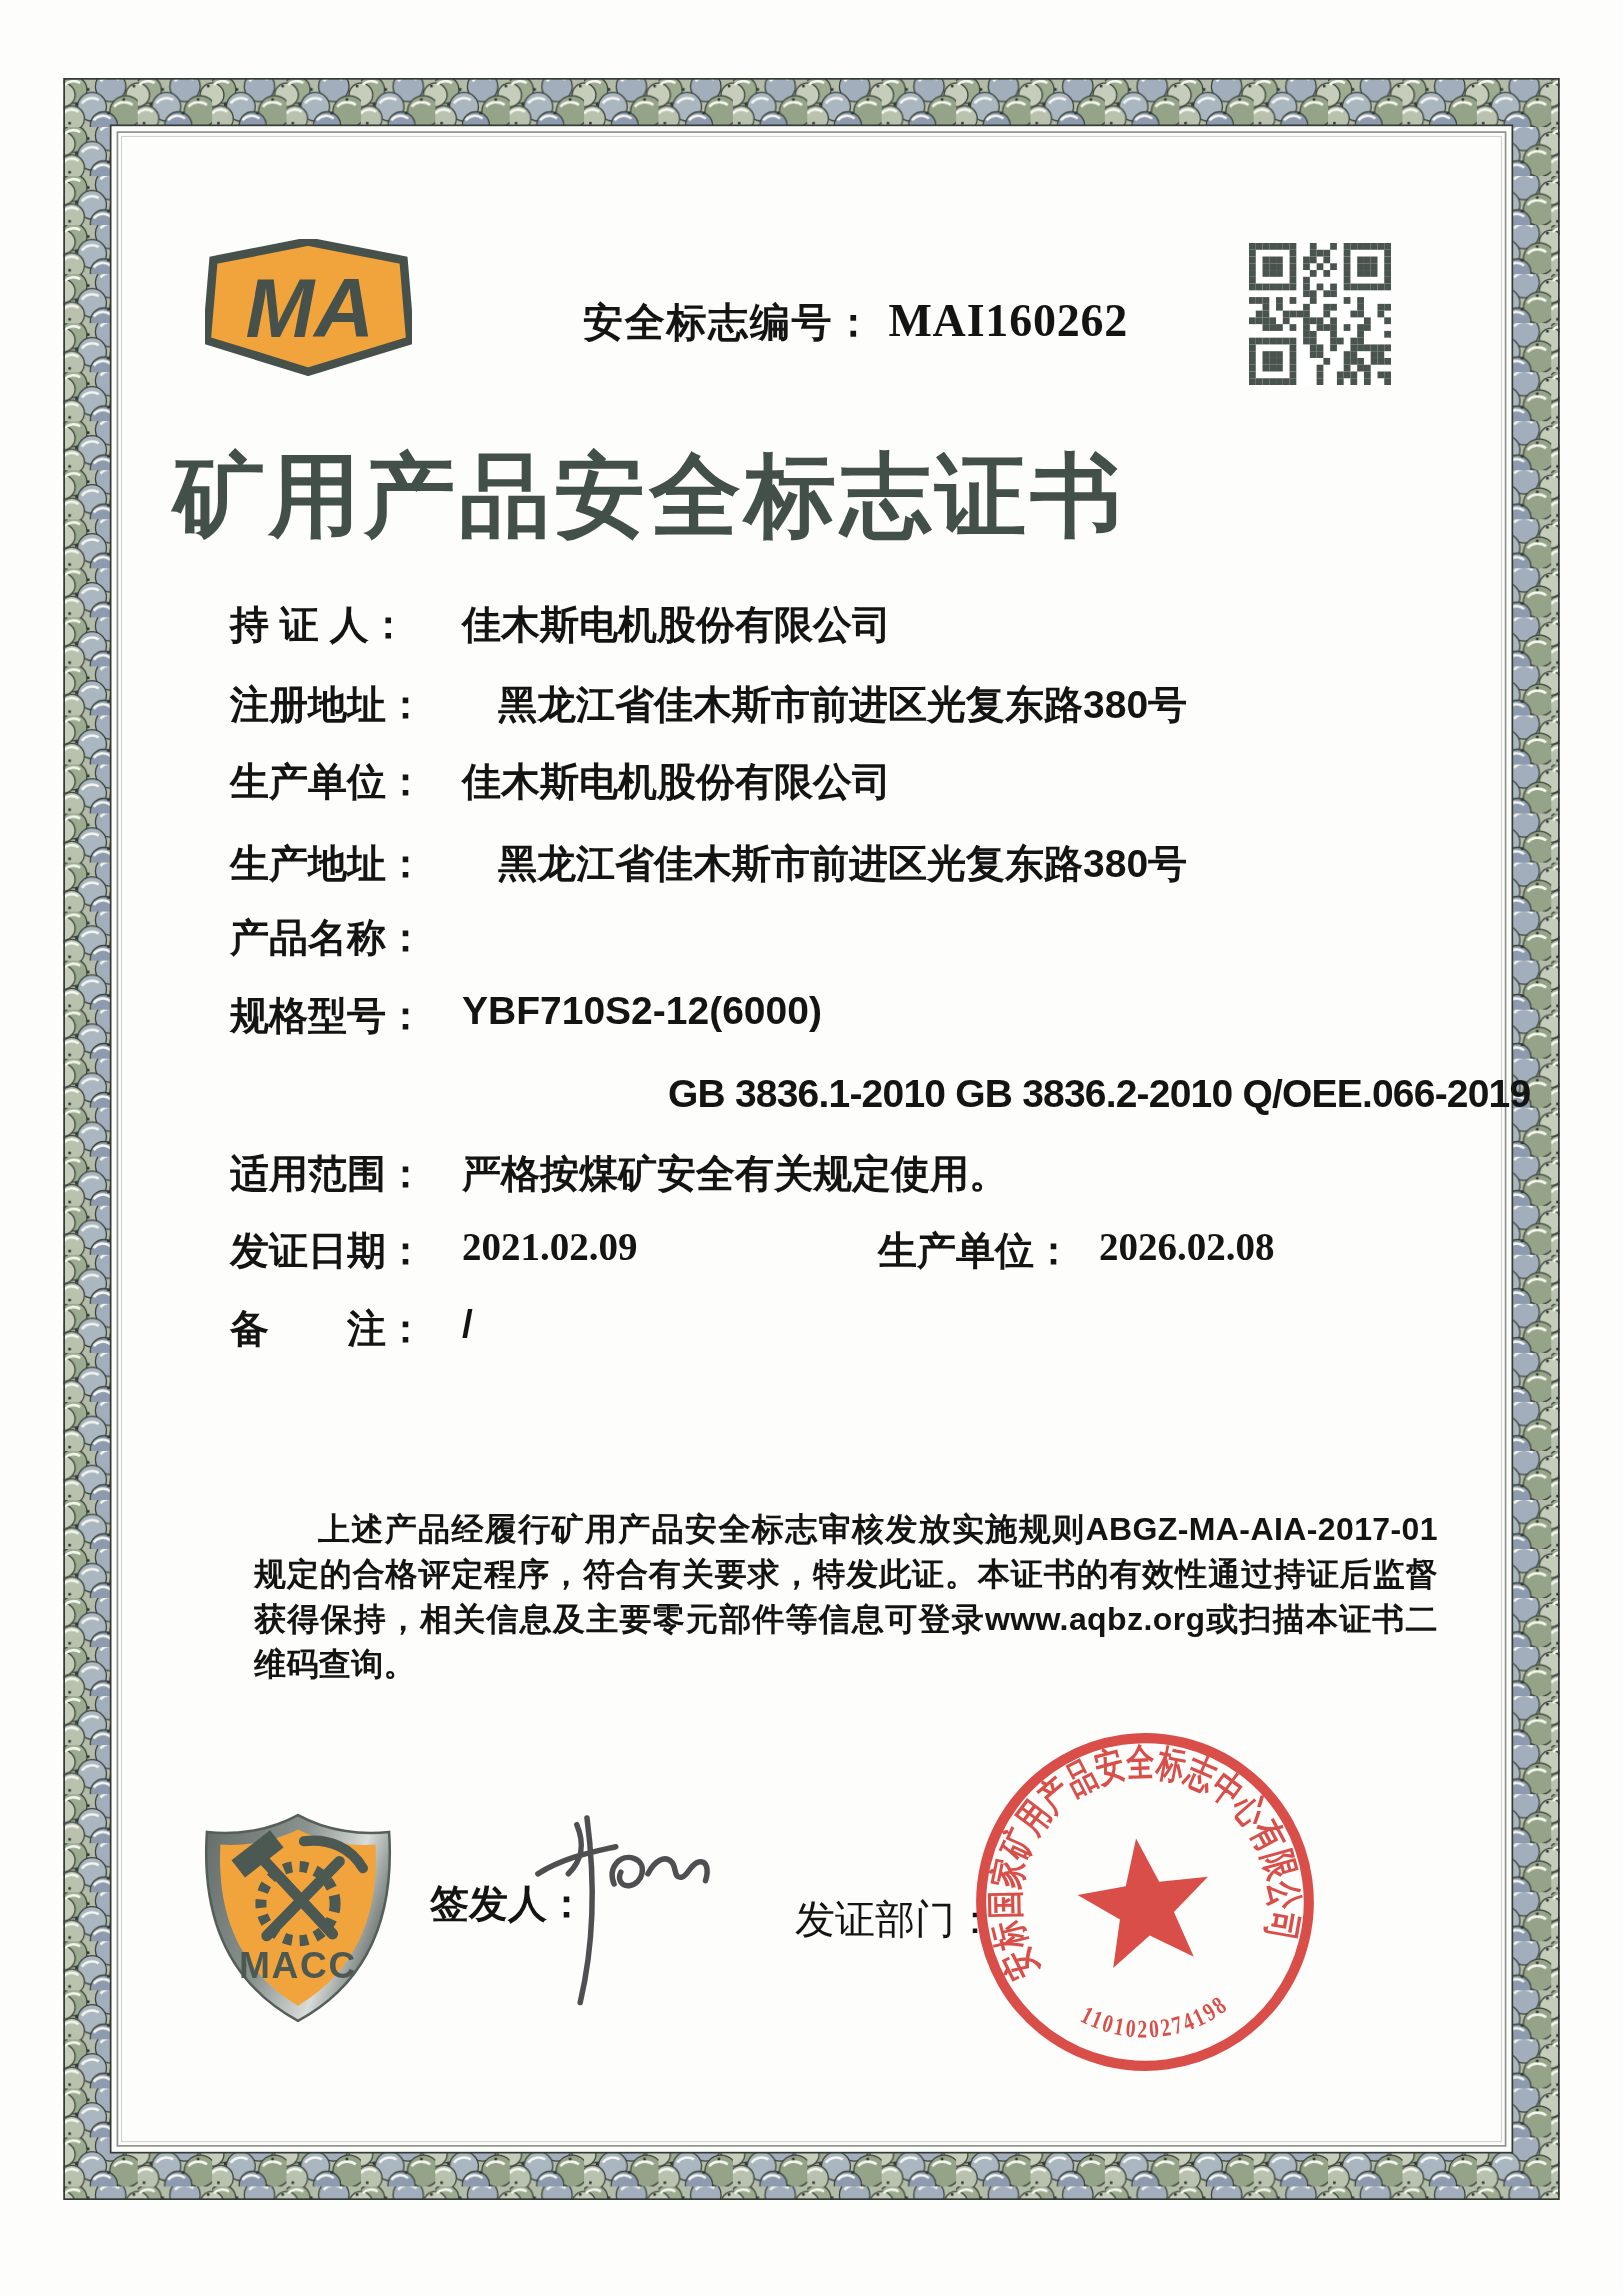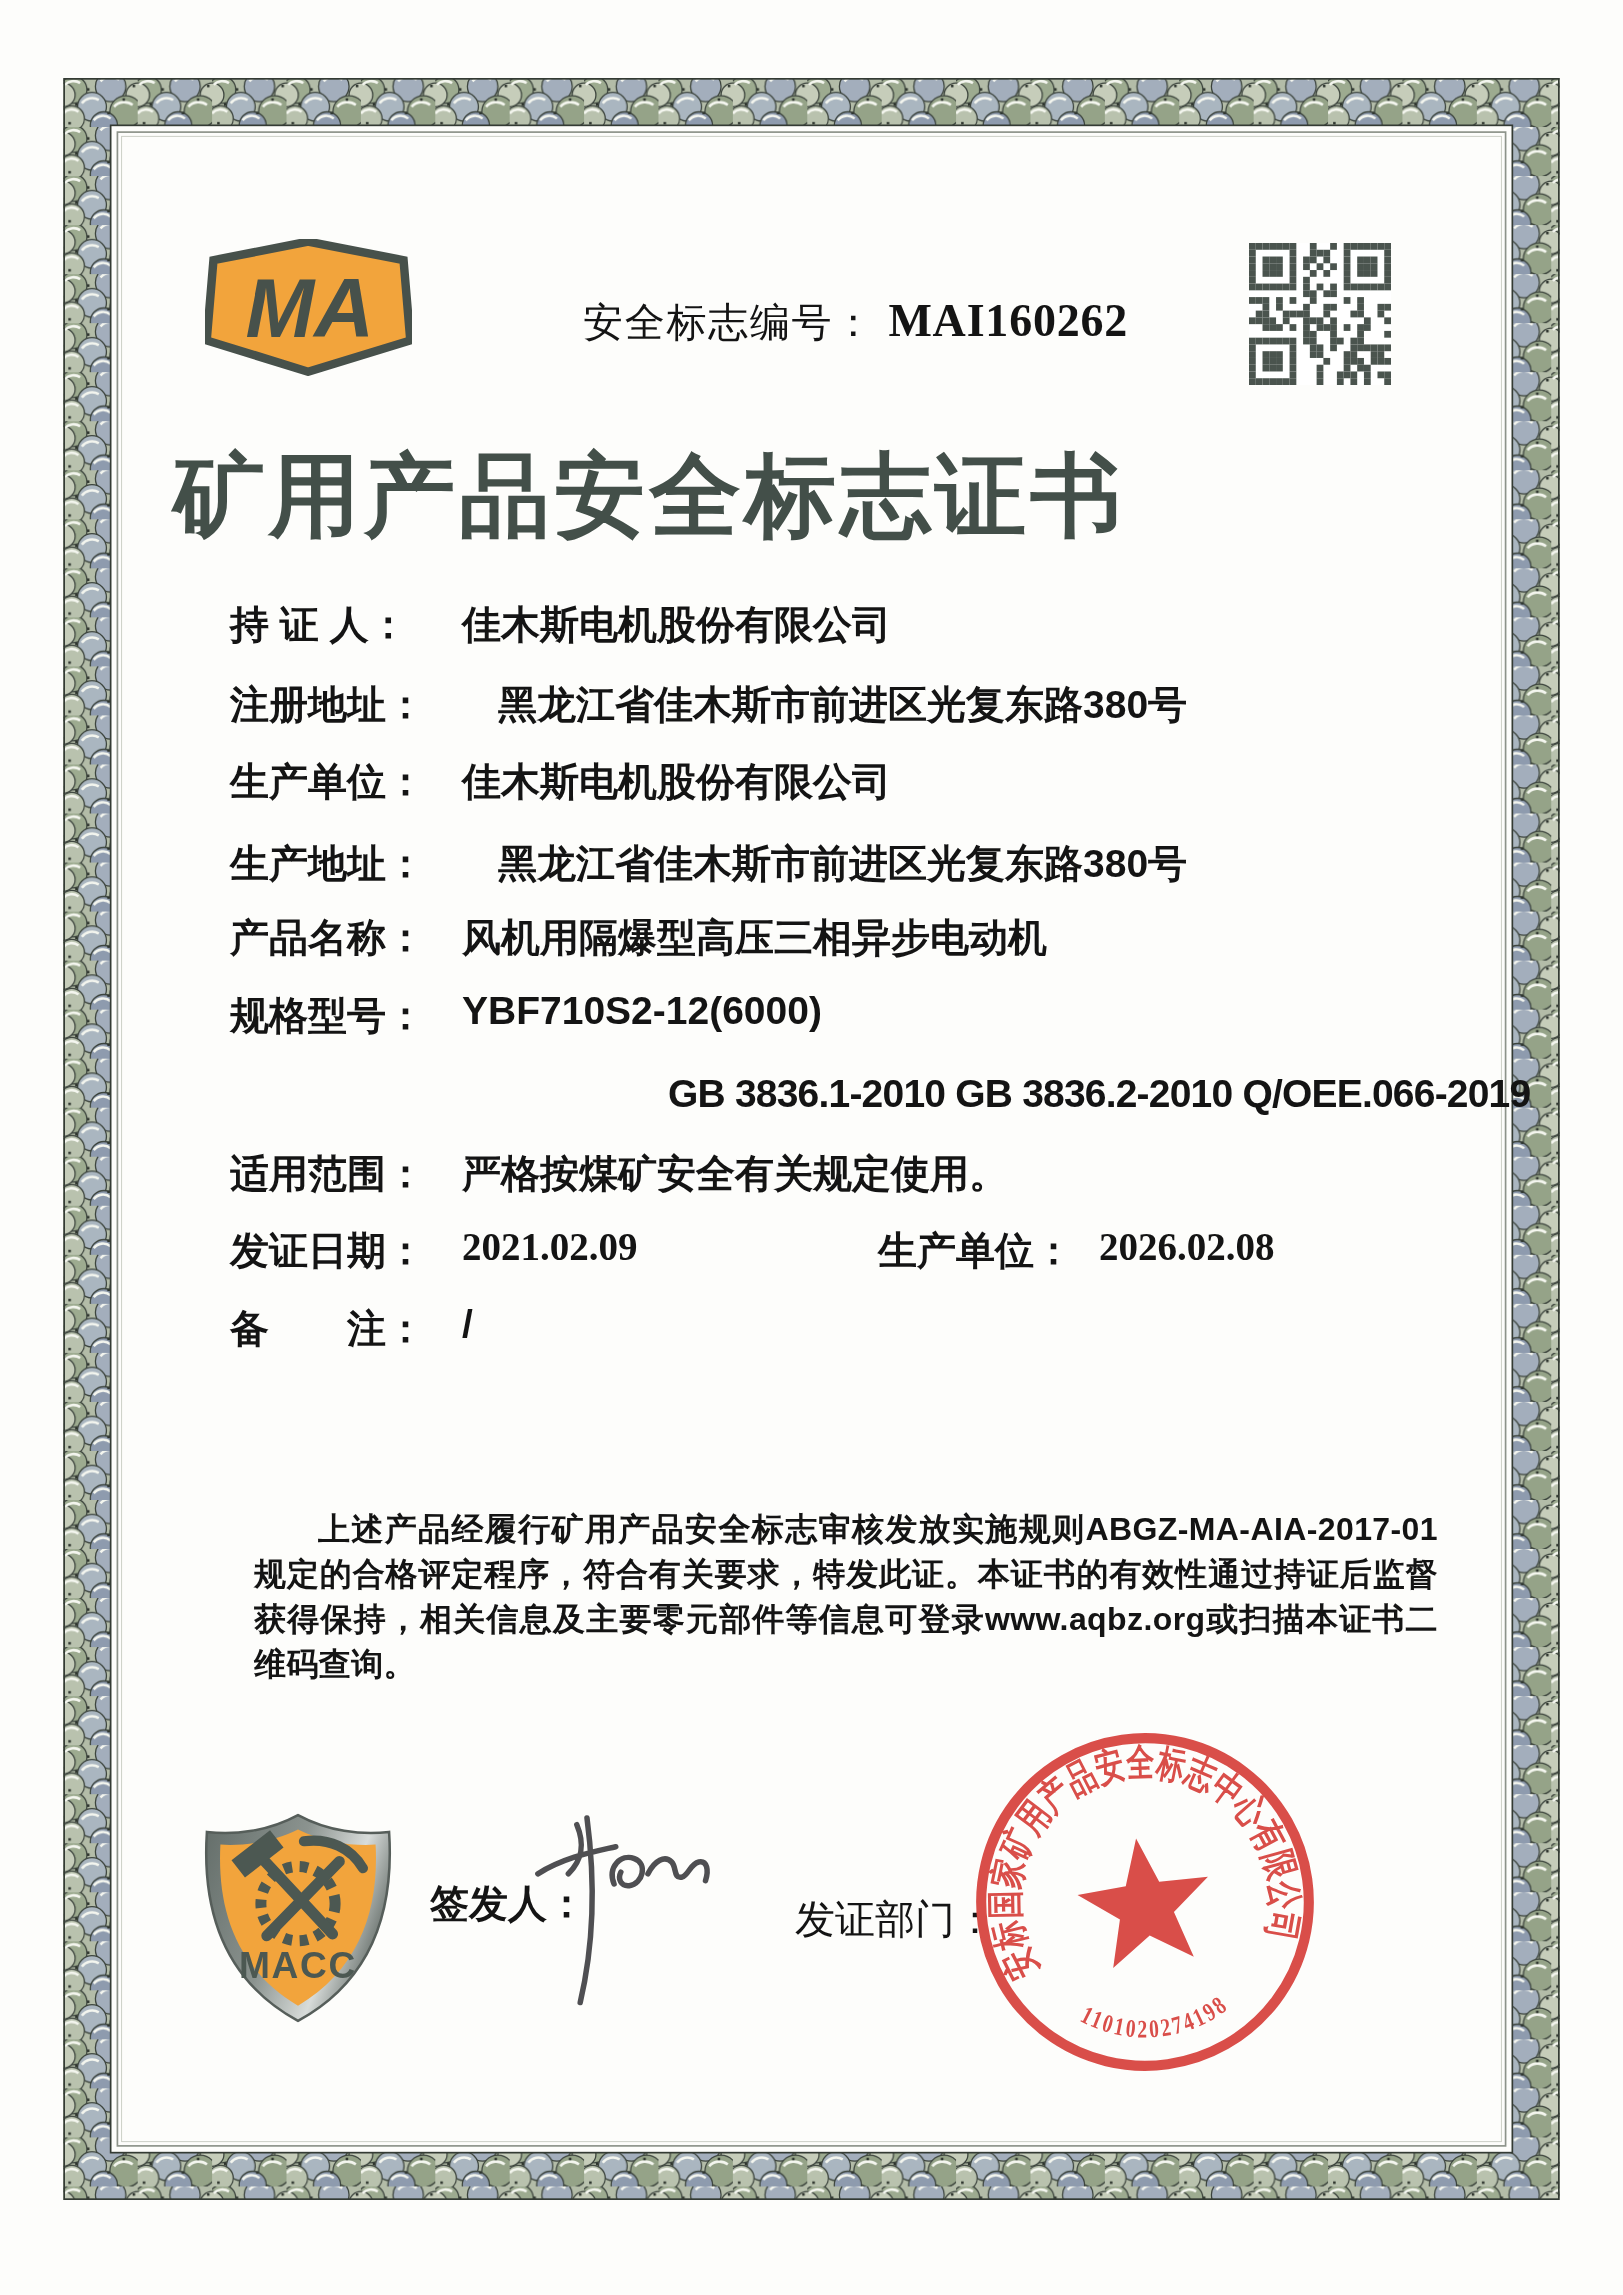--- a/index.html
+++ b/index.html
@@ -7,21 +7,21 @@
     width:1623px;height:2295px;position:relative;background:#fdfdfb;
     font-family:"Liberation Sans",sans-serif;color:#141414;overflow:hidden;
   }
   .abs{position:absolute;}
   
   #frame{left:63px;top:78px;}
   
   #ma-badge{left:205px;top:239px;}
   
   #serial-line{left:583px;top:294px;white-space:nowrap;}
-  #serial-line .lbl{font-size:40px;font-weight:normal;letter-spacing:1.7px;}
+  #serial-line .lbl{font-size:40px;font-weight:bold;letter-spacing:1.7px;}
   #serial-line .num{font-family:"Liberation Serif",serif;font-size:46px;font-weight:600;margin-left:13.5px;letter-spacing:0.8px;}
   
   #qr{left:1249px;top:243px;}
   
   #cert-title{left:0;top:435px;width:1299px;text-align:center;
     font-size:91px;font-weight:bold;color:#434f49;letter-spacing:4.2px;white-space:nowrap;}
   
   .row{position:absolute;left:0;width:1553px;height:52px;}
   .row .lbl{position:absolute;left:230px;top:0;font-size:39px;font-weight:bold;white-space:nowrap;}
   .row .val{position:absolute;top:0;font-size:39px;font-weight:bold;white-space:nowrap;}
@@ -329,21 +329,20 @@
 <div class="row" style="top:755px">
   <span class="lbl">生产单位：</span>
   <span class="val va">佳木斯电机股份有限公司</span>
 </div>
 <div class="row" style="top:837px">
   <span class="lbl">生产地址：</span>
   <span class="val vb">黑龙江省佳木斯市前进区光复东路380号</span>
 </div>
 <div class="row" style="top:911px">
   <span class="lbl">产品名称：</span>
-  <span class="val va">风机用隔爆型高压三相异步电动机</span>
 </div>
 <div class="row" style="top:989px">
   <span class="lbl">规格型号：</span>
   <span class="val va">YBF710S2-12(6000)</span>
 </div>
 <div class="row" style="top:1068px">
   <span class="val vc vstd">GB 3836.1-2010  GB 3836.2-2010  Q/OEE.066-2019</span>
 </div>
 <div class="row" style="top:1147px">
   <span class="lbl">适用范围：</span>

